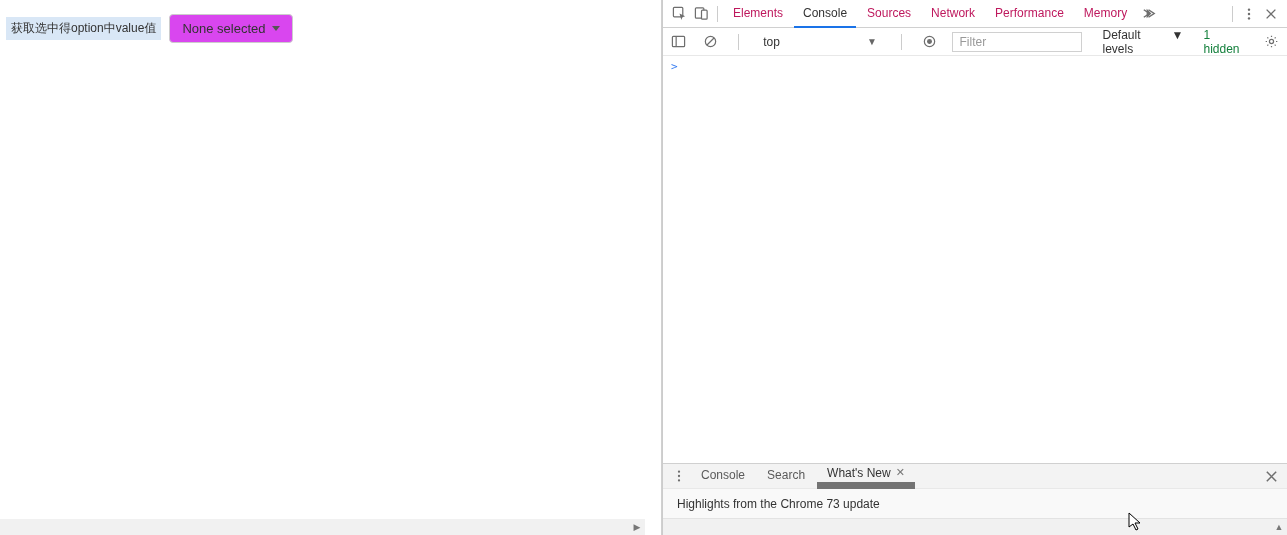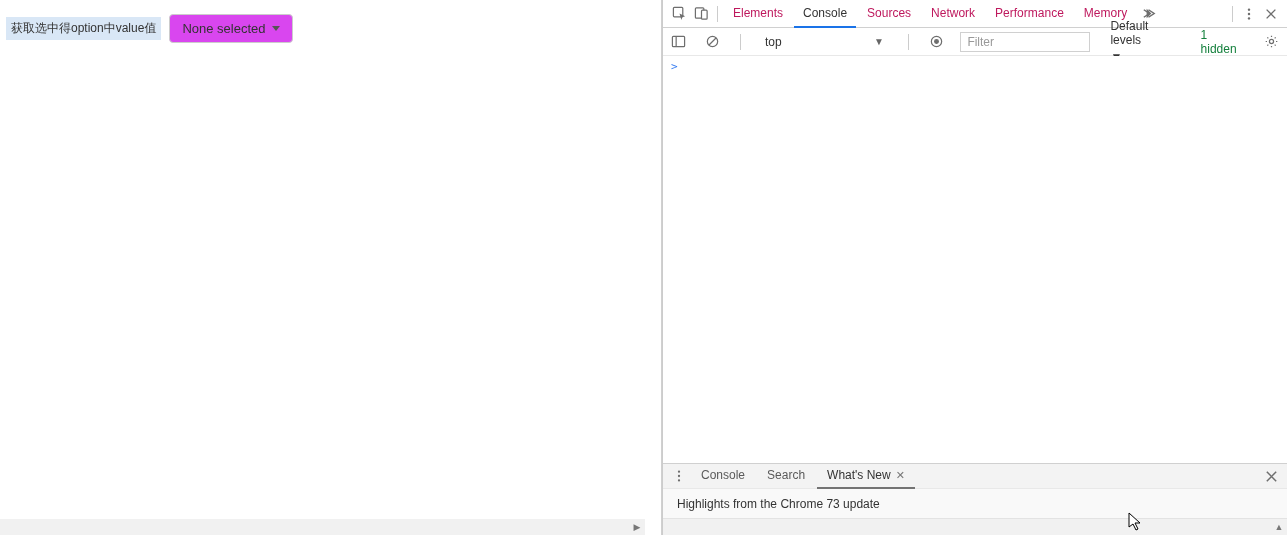--- a/index.html
+++ b/index.html
@@ -147,21 +147,20 @@
       font-size: 12px;
       color: #999;
       display: flex; align-items:center;
       background: #fff;
     }
     .levels-select {
       display: flex; align-items: flex-start; gap: 3px;
       font-size: 12px; color: #333;
       cursor: pointer;
       padding: 0 6px;
-      flex-direction: column;
     }
     .hidden-text {
       margin-left: auto;
       color: #15803d;
       font-size: 12px;
       padding-right: 2px;
     }
     .gear-btn svg { width: 15px; height: 15px; }
     .console-body {
       flex: 1;
@@ -190,21 +189,21 @@
       height: 26px;
       display: flex;
       align-items: center;
       gap: 5px;
       color: #5a5a5a;
       cursor: pointer;
       border-bottom: 2px solid transparent;
     }
     .drawer-tab.active {
       color: #333;
-      border-bottom: 2px solid #737373;
+      border-bottom: 7px solid #737373;
     }
     .drawer-tab .x {
       font-size: 11px; color: #777;
     }
     .drawer-close {
       margin-left: auto;
     }
     .drawer-body {
       height: 30px;
       background: #f9f9f9;

